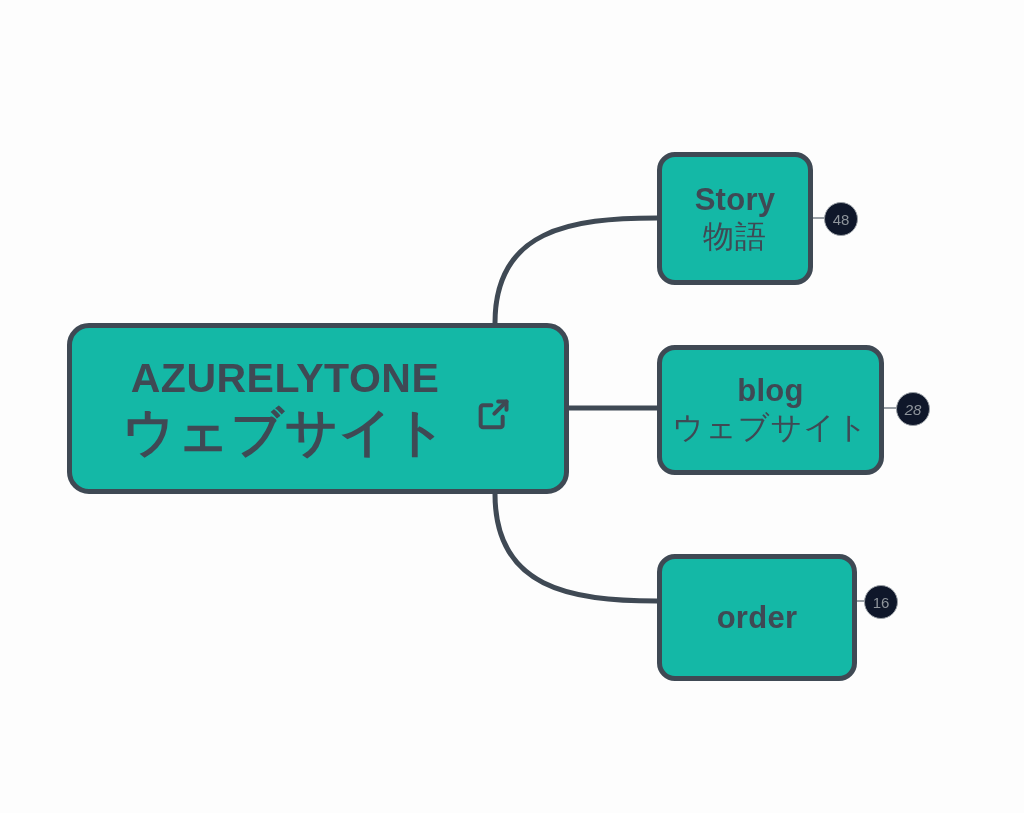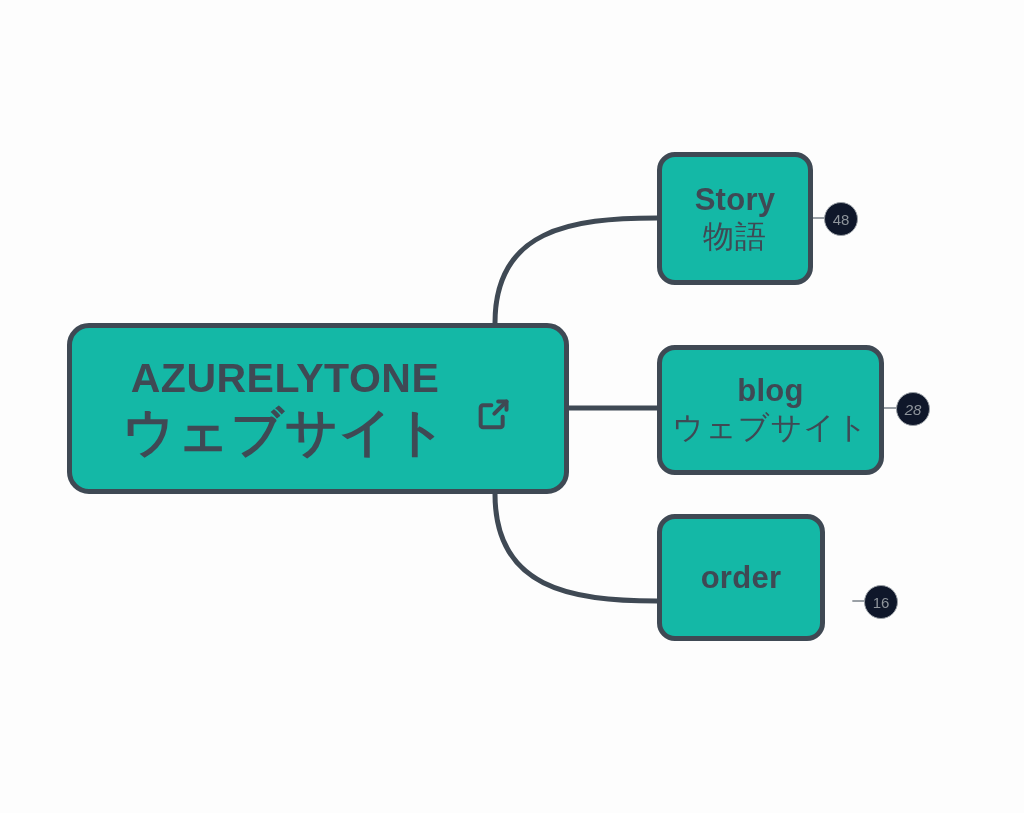--- a/index.html
+++ b/index.html
@@ -93,22 +93,22 @@
     height: 133px;
   }
   .node-blog {
     left: 657px;
     top: 345px;
     width: 227px;
     height: 130px;
   }
   .node-order {
     left: 657px;
-    top: 514px;
-    width: 168px;
+    top: 554px;
+    width: 200px;
     height: 127px;
   }
   .badge {
     position: absolute;
     width: 32px;
     height: 32px;
     border: 1.6px solid #9aa0a6;
     border-radius: 50%;
     display: flex;
     align-items: center;

